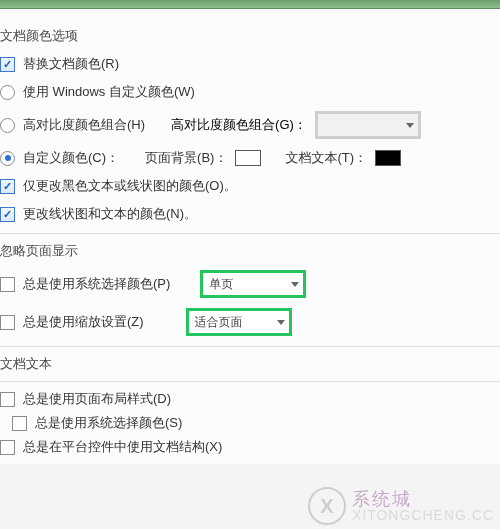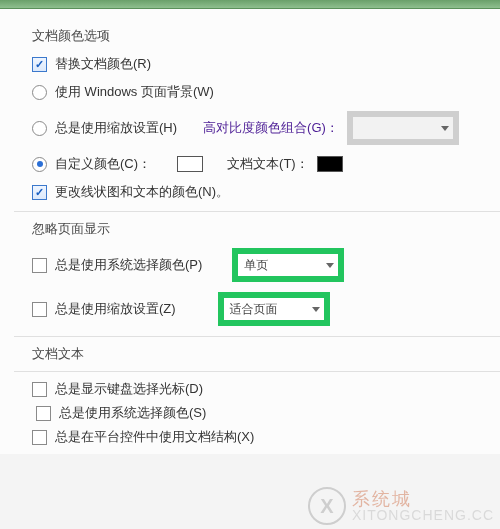--- a/index.html
+++ b/index.html
@@ -14,21 +14,21 @@
     overflow: hidden;
     position: relative;
   }
   .topbar {
     height: 8px;
     background: linear-gradient(to bottom, #6aa06a, #8fbf8f);
     border-bottom: 1px solid #5a905a;
   }
   .panel {
     background: #fcfcfc;
-    padding: 12px 18px 8px 32px;
+    padding: 12px 18px 8px 0;
   }
   .section-title {
     color: #4a4a4a;
     margin: 6px 0 8px 0;
     font-size: 13px;
   }
   .indent { margin-left: 14px; }
   .indent2 { margin-left: 36px; }
   .row {
     display: flex;
@@ -58,29 +58,29 @@
     background: linear-gradient(#eef5ff,#dce9fb);
   }
   .checkbox.checked::after {
     content: "✓";
     color: #1a5fc0;
     font-size: 11px;
     line-height: 11px;
     font-weight: bold;
   }
   .lbl { color: #333; }
-  .lbl.disabled { color: #4c1d95; }
+  .lbl.disabled { color: #000000; }
   hr.sep {
     border: none;
     border-top: 1px solid #e0e0e0;
     margin: 8px -18px;
   }
   .combo {
     height: 22px;
-    border: 6px solid #22c55e;
+    border: 3px solid #22c55e;
     background: #fff;
     display: inline-flex;
     align-items: center;
     justify-content: space-between;
     padding: 0 4px 0 6px;
     min-width: 90px;
     font-size: 12px;
     color: #444;
   }
   .combo.disabled { background: #f2f2f2; color: #aaa; border-color:#cfcfcf;}
@@ -109,63 +109,68 @@
     pointer-events: none;
   }
   .watermark .logo {
     width: 34px; height: 34px;
     border: 2px solid #888;
     border-radius: 50%;
     display:flex;align-items:center;justify-content:center;
     color:#888;font-size:20px;font-weight:bold;
   }
   .watermark .txt { line-height: 1; }
-  .watermark .cn { font-size: 18px; color:#c2410c; letter-spacing:2px; }
+  .watermark .cn { font-size: 18px; color:#701a75; letter-spacing:2px; }
   .watermark .en { font-size: 14px; color:#aaa; letter-spacing:1px; }
 </style>
 </head>
 <body>
 
 <div class="topbar"></div>
 
 <div class="panel">
 
   <div class="section-title">文档颜色选项</div>
 
   <div class="row indent">
     <span class="checkbox checked"></span>
     <span class="lbl">替换文档颜色(R)</span>
   </div>
 
   <div class="row indent2">
     <span class="radio"></span>
-    <span class="lbl">使用 Windows 页面背景(W)</span>
+    <span class="lbl">使用 Windows 自定义颜色(W)</span>
   </div>
 
   <div class="row indent2">
     <span class="radio"></span>
-    <span class="lbl">总是使用缩放设置(H)</span>
+    <span class="lbl">高对比度颜色组合(H)</span>
     <span style="width:10px"></span>
     <span class="lbl disabled">高对比度颜色组合(G)：</span>
     <span class="combo disabled">
       <span></span>
       <span class="arrow"></span>
     </span>
   </div>
 
   <div class="row indent2">
     <span class="radio selected"></span>
     <span class="lbl">自定义颜色(C)：</span>
     <span style="width:10px"></span>
+    <span class="lbl">页面背景(B)：</span>
     <span class="swatch white"></span>
     <span style="width:8px"></span>
     <span class="lbl">文档文本(T)：</span>
     <span class="swatch black"></span>
   </div>
 
+  <div class="row indent2">
+    <span class="checkbox checked"></span>
+    <span class="lbl">仅更改黑色文本或线状图的颜色(O)。</span>
+  </div>
   <div class="row indent2">
     <span class="checkbox checked"></span>
     <span class="lbl">更改线状图和文本的颜色(N)。</span>
   </div>
 
   <hr class="sep">
 
   <div class="section-title">忽略页面显示</div>
 
   <div class="row indent">
@@ -191,23 +196,23 @@
   <hr class="sep">
 
   <div class="section-title">文档文本</div>
 
 
   <hr class="sep">
 
 
   <div class="row indent" style="margin:6px 0;">
     <span class="checkbox"></span>
-    <span class="lbl">总是显示键盘选择光标(D)</span>
-  </div>
-  <div class="row indent" style="margin:6px 4px;">
+    <span class="lbl">总是使用页面布局样式(D)</span>
+  </div>
+  <div class="row indent" style="margin:6px 12px;">
     <span class="checkbox"></span>
     <span class="lbl">总是使用系统选择颜色(S)</span>
   </div>
   <div class="row indent" style="margin:0 0;">
     <span class="checkbox"></span>
     <span class="lbl">总是在平台控件中使用文档结构(X)</span>
   </div>
 
 </div>
 

